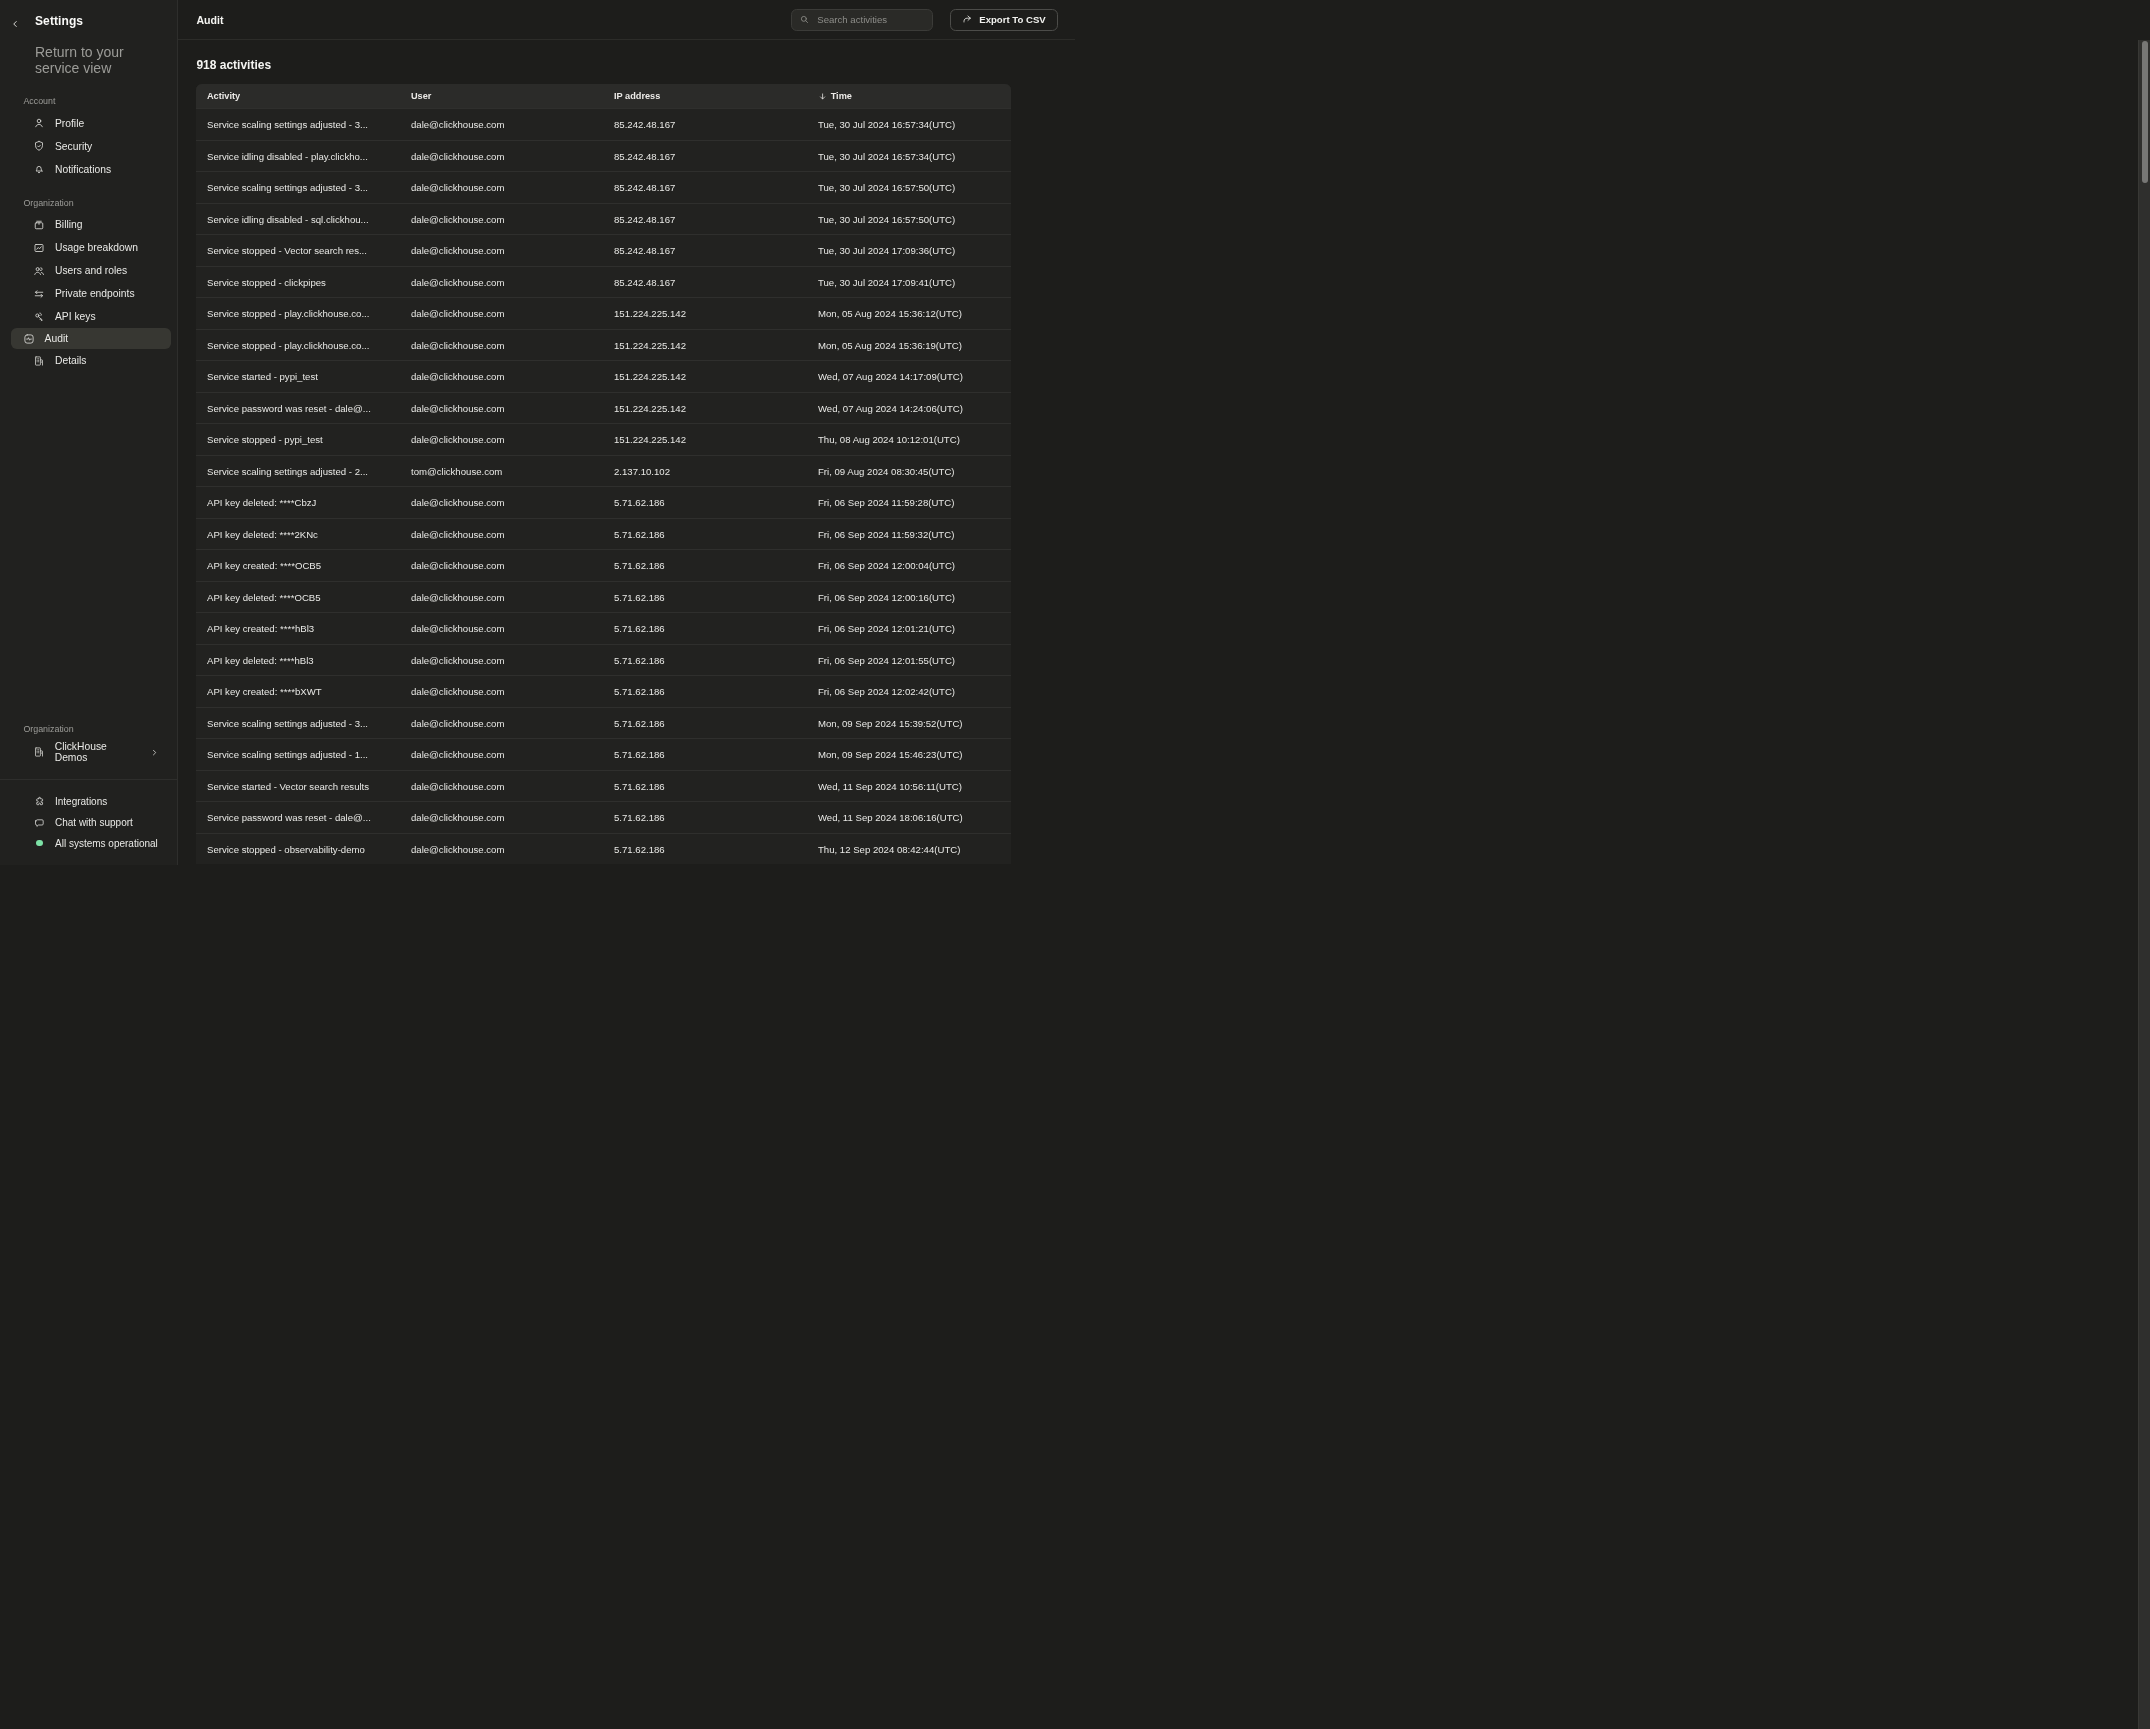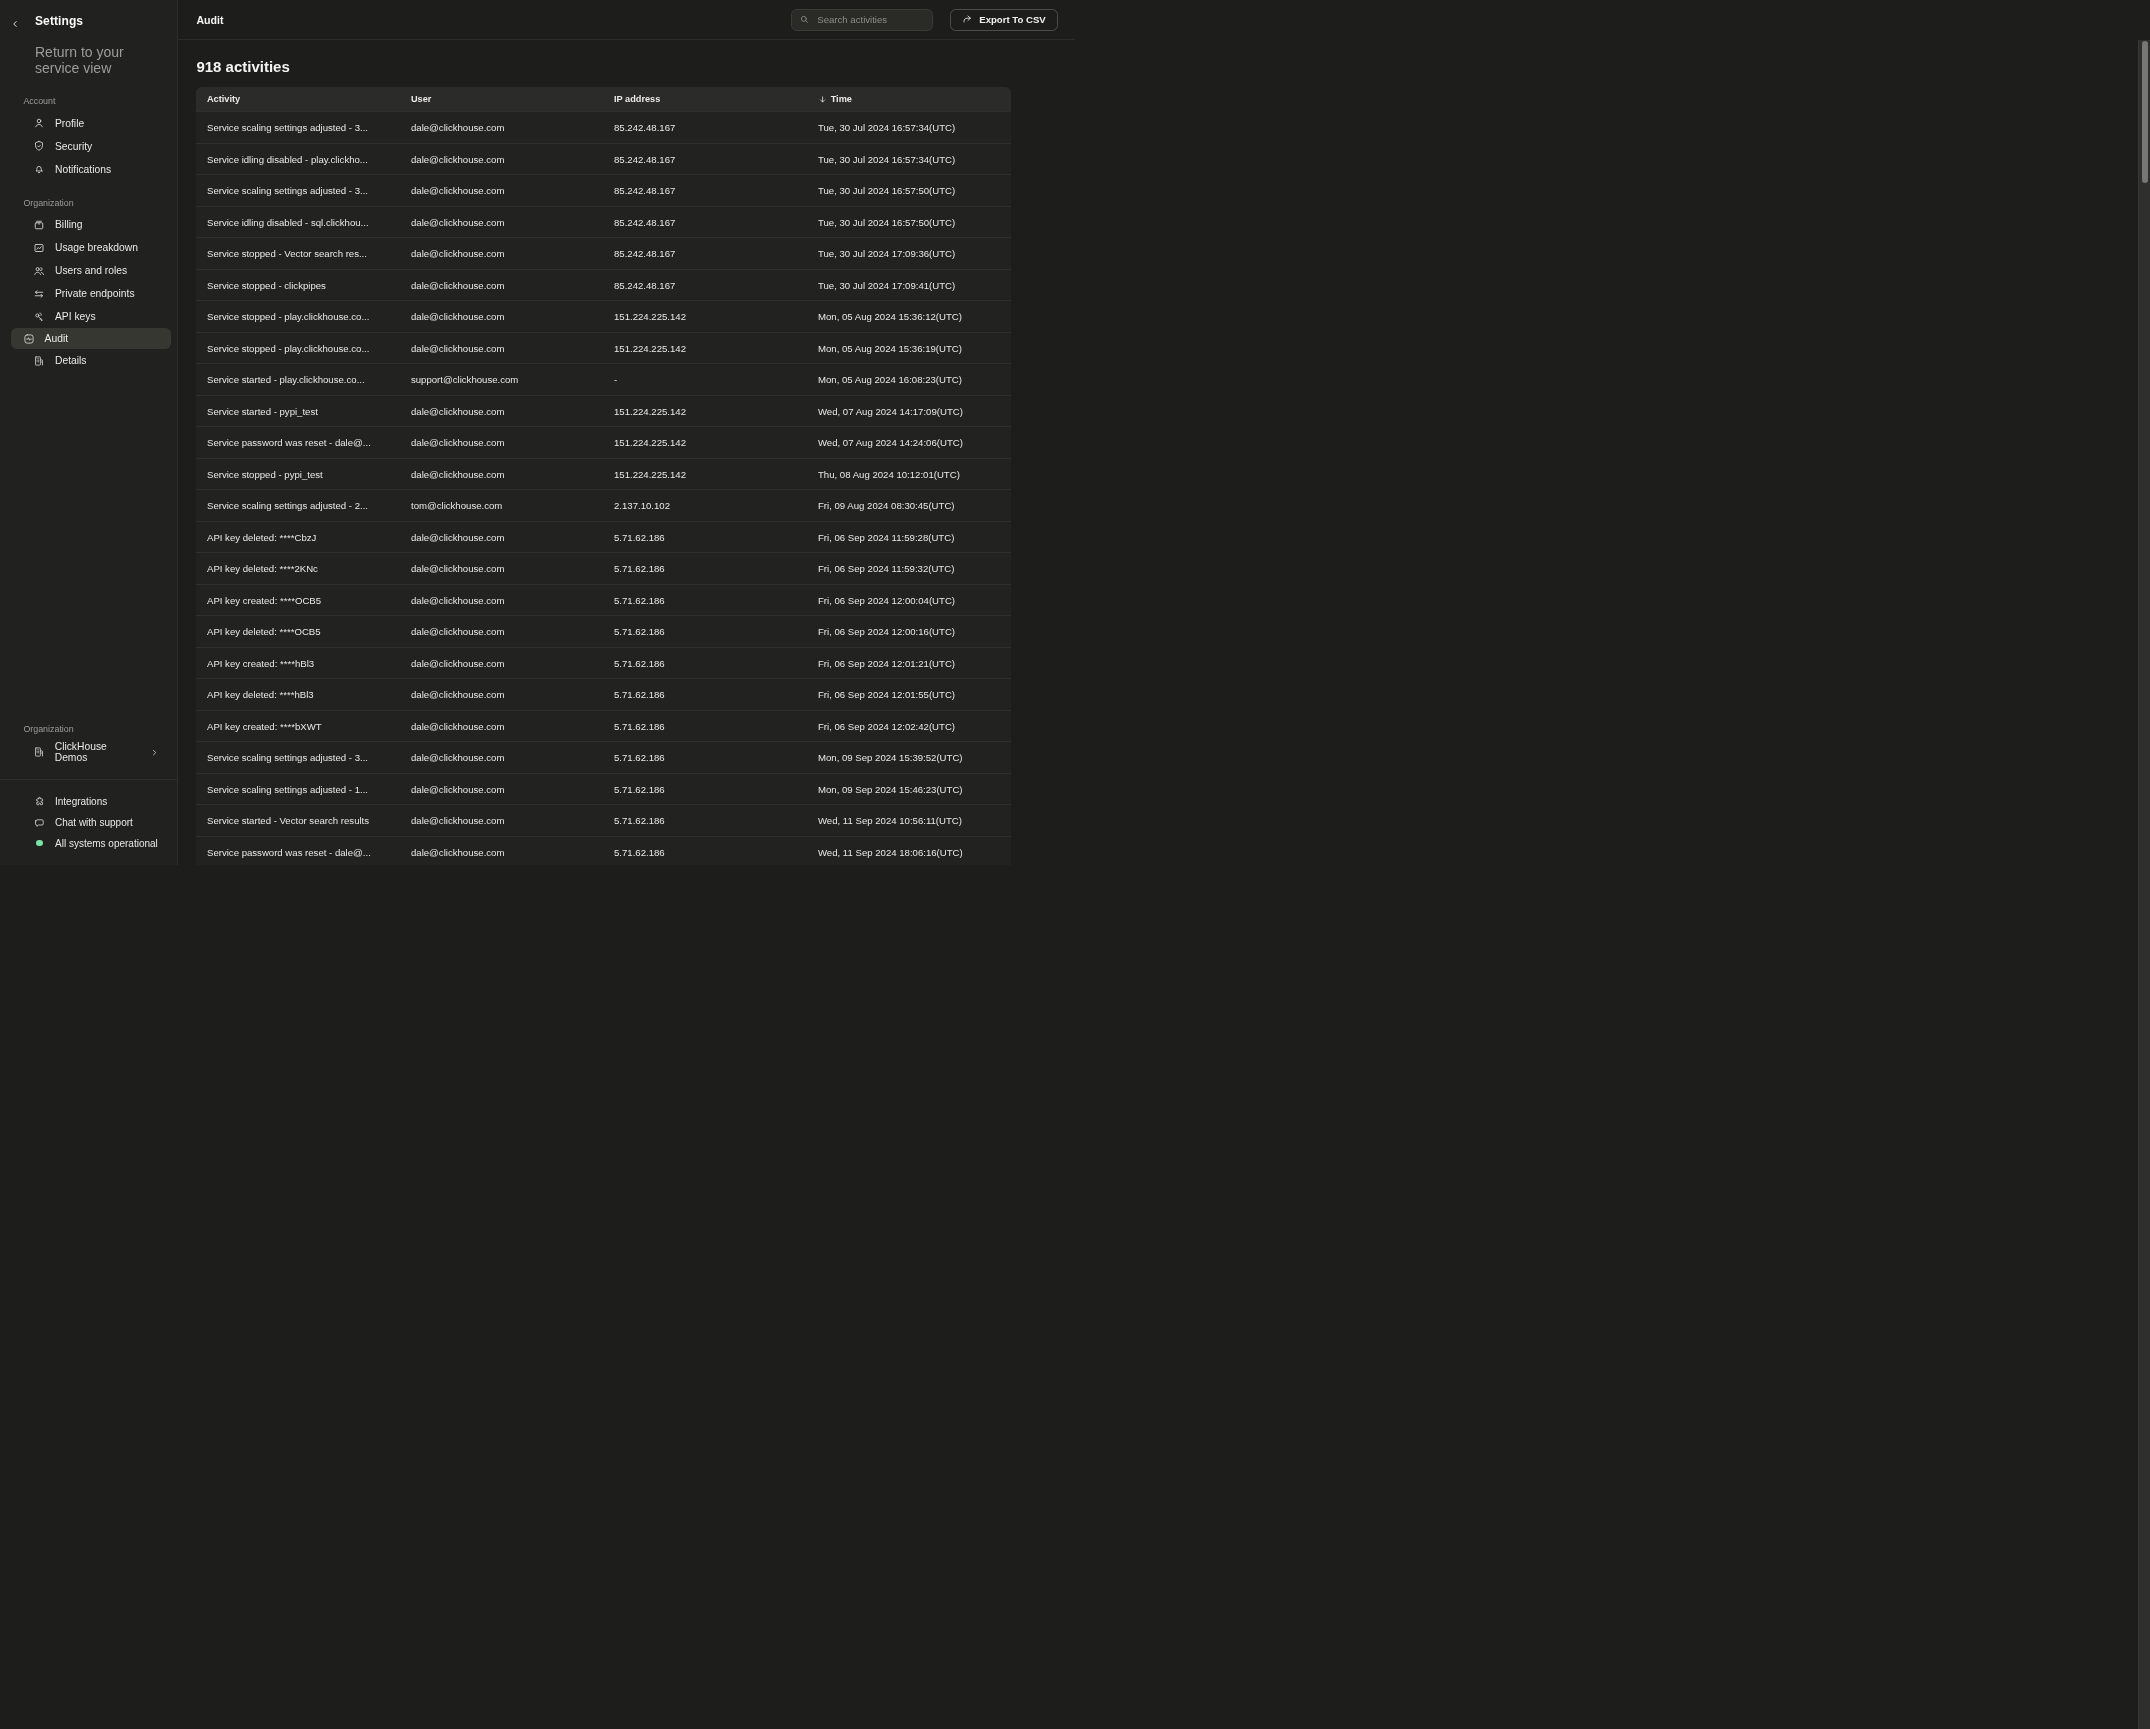--- a/index.html
+++ b/index.html
@@ -36,21 +36,21 @@
   .searchbox{display:flex;align-items:center;gap:5.7px;width:142px;height:22px;box-sizing:border-box;
     background:#2a2a27;border:0.7px solid #3b3b38;border-radius:5.7px;padding:0 7px;color:#8d8d89;}
   .searchbox input{background:transparent;border:none;outline:none;color:#e8e8e5;
     font-size:9.6px;width:100%;font-family:inherit;}
   .searchbox input::placeholder{color:#8d8d89;}
   .export-btn{display:flex;align-items:center;justify-content:center;gap:6.4px;width:108px;height:22px;
     background:transparent;border:0.7px solid #4c4c49;border-radius:5.7px;color:#f2f2ef;
     font-size:9.6px;font-weight:600;font-family:inherit;cursor:pointer;}
 
   .content{padding-left:18.4px;}
-  .count{margin-top:18.4px;font-size:15px;font-weight:700;color:#f5f5f2;}
+  .count{margin-top:18.4px;font-size:12px;font-weight:700;color:#f5f5f2;}
   .table{margin-top:12px;width:815px;background:#222220;border-radius:5.7px 5.7px 0 0;overflow:hidden;}
   .thead,.tr{display:grid;grid-template-columns:204px 203px 204px 1fr;align-items:center;}
   .thead{height:24px;background:#2b2b29;}
   .th{font-size:9.2px;font-weight:600;color:#eceae7;padding-left:10.6px;display:flex;align-items:center;gap:3.5px;text-align:right;}
   .tr{height:30.5px;border-top:0.7px solid #2f2f2d;}
   .td{font-size:9.6px;color:#e9e9e6;padding-left:10.6px;white-space:nowrap;overflow:hidden;}
 
   
   .scrollbar{position:fixed;top:40px;right:0;bottom:0;width:10.6px;background:#2f2f2d;border-left:0.7px solid #383835;}
   .scroll-thumb{position:absolute;top:1.4px;left:2.1px;width:6.4px;height:142px;border-radius:3.2px;background:#777775;}
@@ -319,26 +319,20 @@
               <div class="td">151.224.225.142</div>
               <div class="td">Mon, 05 Aug 2024 15:36:12(UTC)</div>
             </div>
             <div class="tr">
               <div class="td">Service stopped - play.clickhouse.co...</div>
               <div class="td">dale@clickhouse.com</div>
               <div class="td">151.224.225.142</div>
               <div class="td">Mon, 05 Aug 2024 15:36:19(UTC)</div>
             </div>
             <div class="tr">
-              <div class="td">Service started - play.clickhouse.co...</div>
-              <div class="td">support@clickhouse.com</div>
-              <div class="td">-</div>
-              <div class="td">Mon, 05 Aug 2024 16:08:23(UTC)</div>
-            </div>
-            <div class="tr">
               <div class="td">Service started - pypi_test</div>
               <div class="td">dale@clickhouse.com</div>
               <div class="td">151.224.225.142</div>
               <div class="td">Wed, 07 Aug 2024 14:17:09(UTC)</div>
             </div>
             <div class="tr">
               <div class="td">Service password was reset - dale@...</div>
               <div class="td">dale@clickhouse.com</div>
               <div class="td">151.224.225.142</div>
               <div class="td">Wed, 07 Aug 2024 14:24:06(UTC)</div>

